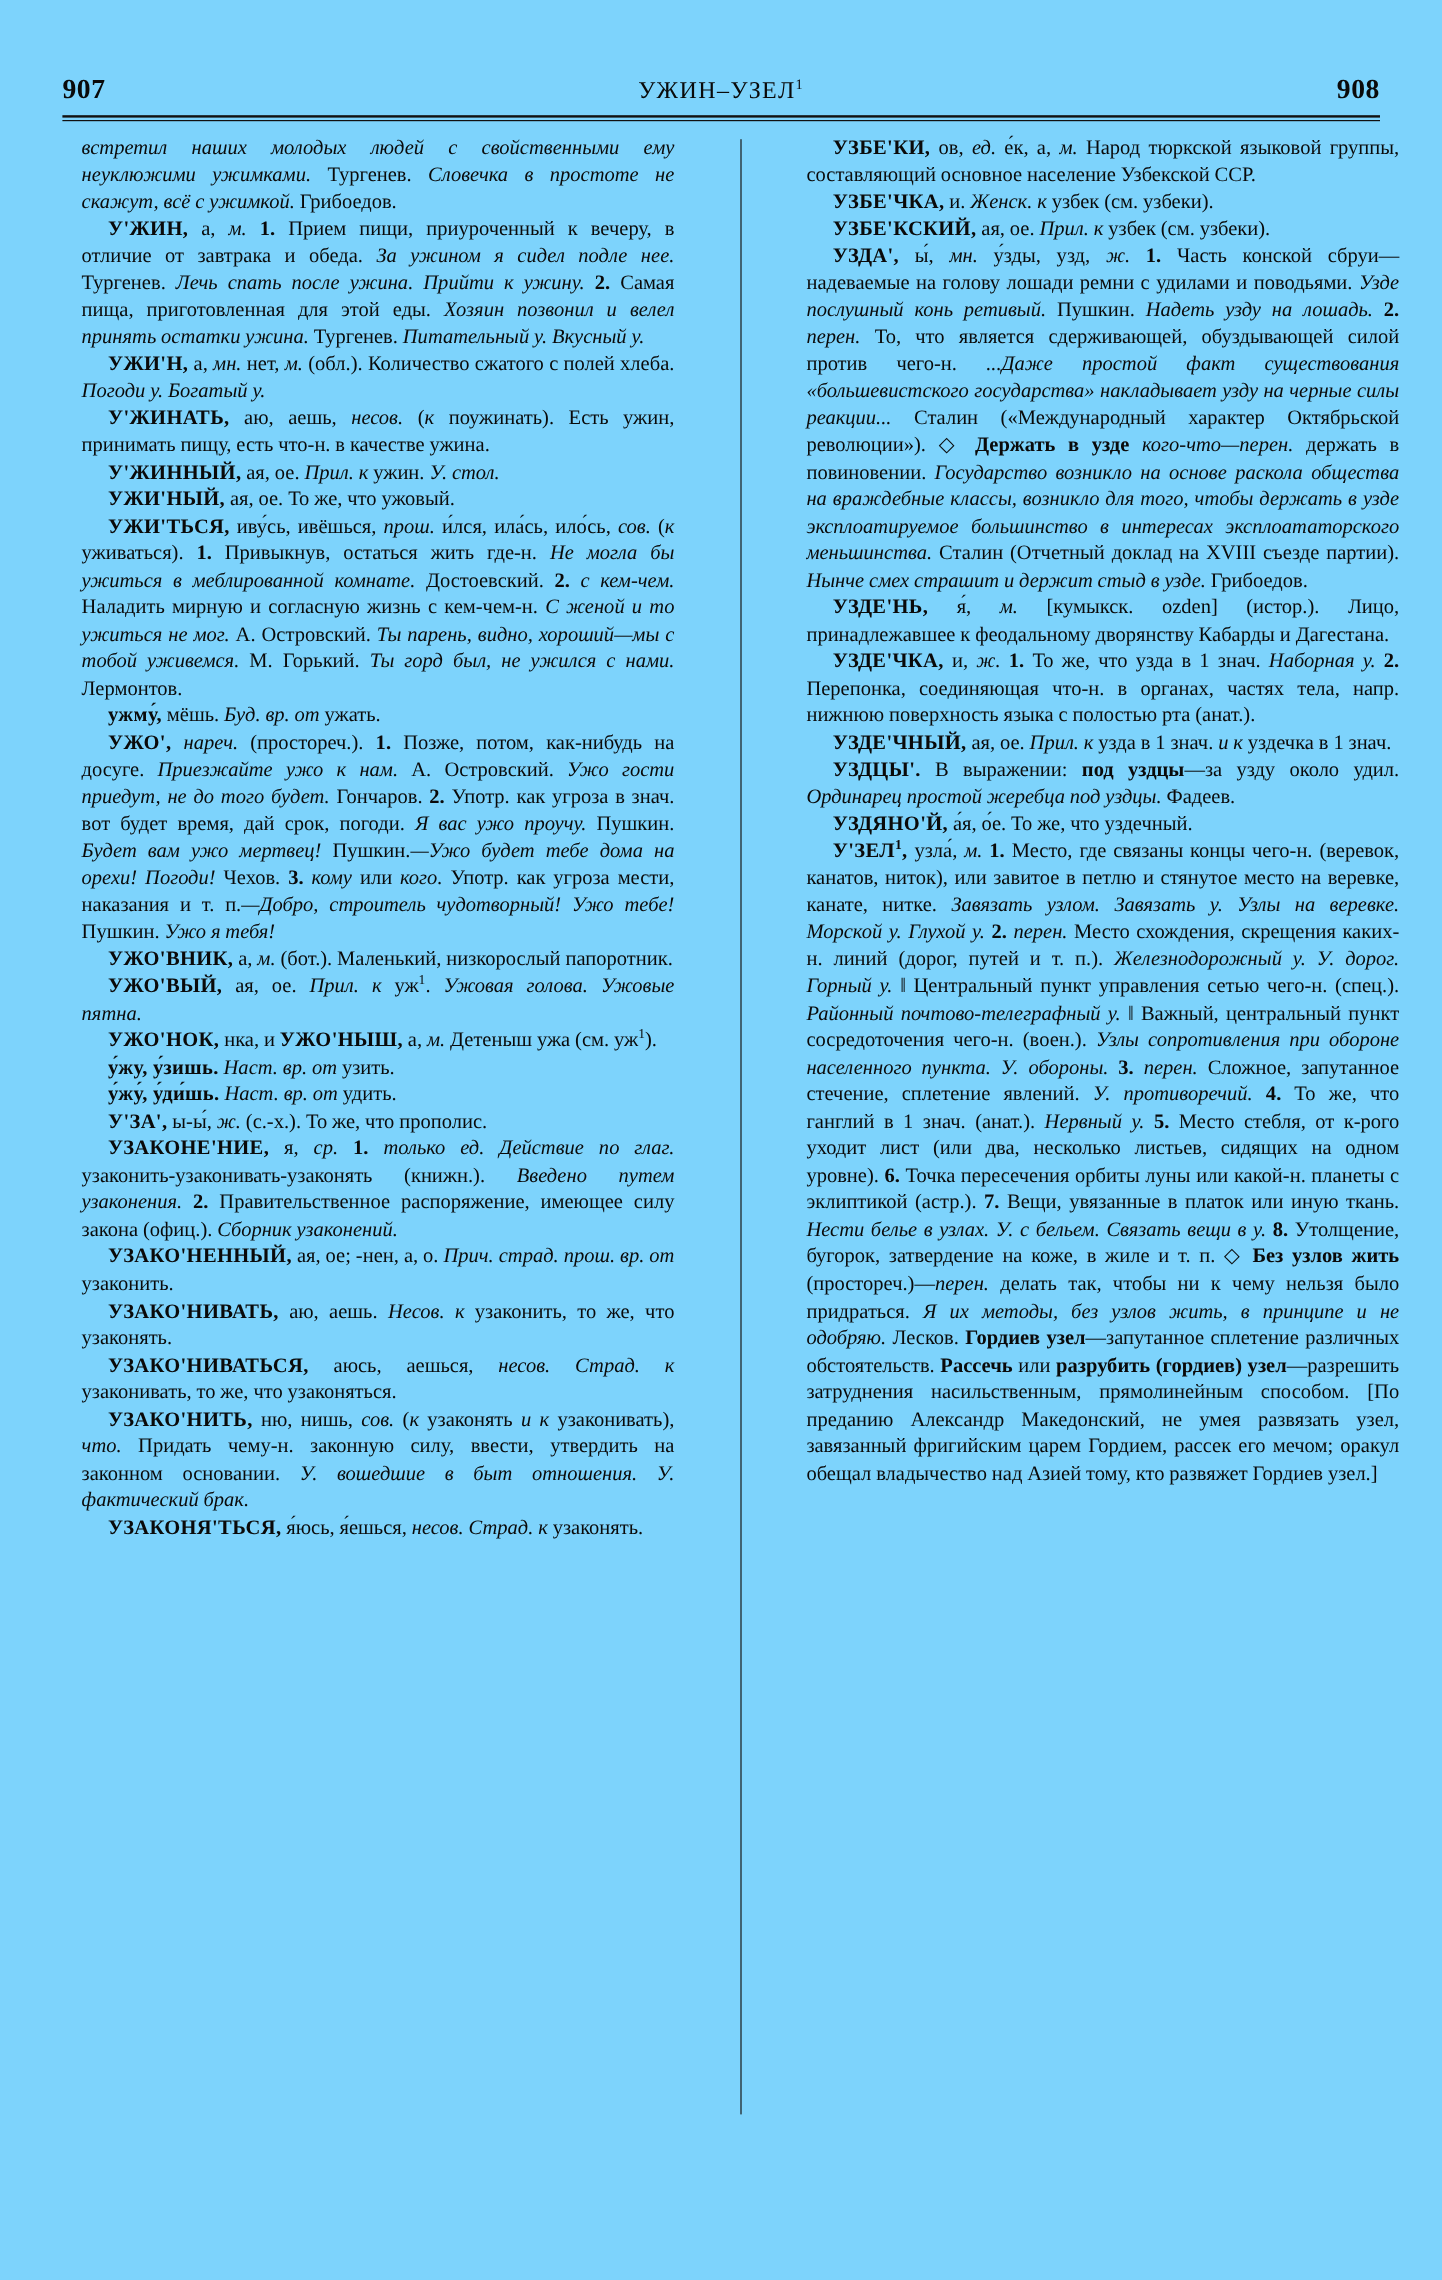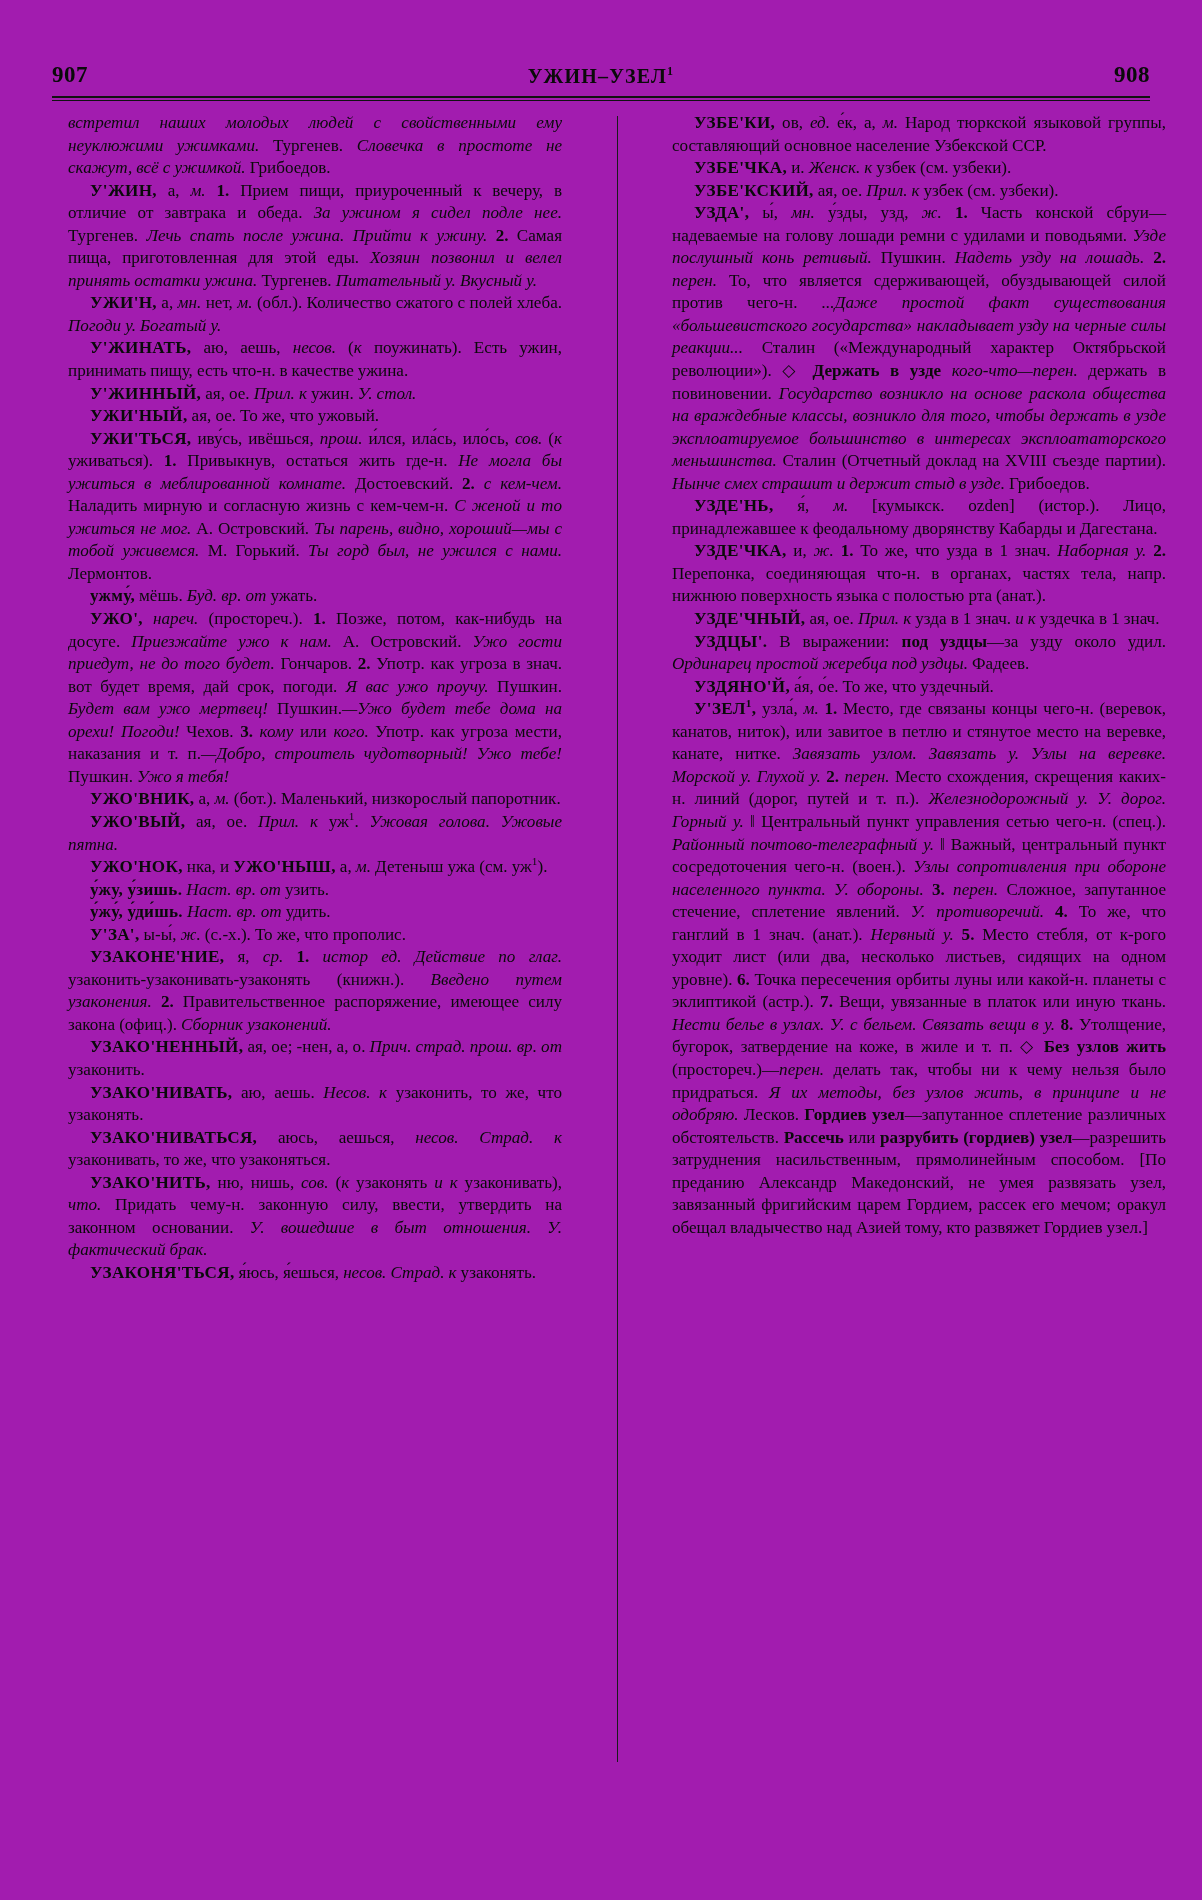--- a/index.html
+++ b/index.html
@@ -13,41 +13,41 @@
     font-family: "Liberation Serif", "DejaVu Serif", serif;
     color: #0a0a0a;
     position: relative;
     overflow: hidden;
   }
   .page {
     position: absolute;
     left: 0; top: 0;
     width: 1202px;
     height: 1900px;
-    background: #a21caf;
+    background: #7dd3fc;
   }
   
   .running-head {
     position: absolute;
     left: 52px;
     top: 52px;
     width: 1098px;
     height: 34px;
     display: flex;
     align-items: flex-end;
     justify-content: space-between;
   }
   .folio {
     font-weight: bold;
     font-size: 23px;
     letter-spacing: 0.5px;
     line-height: 1;
   }
   .head-title {
-    font-weight: bold;
+    font-weight: normal;
     font-size: 20px;
     letter-spacing: 1.2px;
     line-height: 1;
     text-align: right;
   }
   .head-title sup {
     font-size: 12px;
     vertical-align: super;
   }
   .rule-double {
@@ -132,21 +132,21 @@
         <p class="entry"><span class="hw">УЖИ'НЫЙ,</span> ая, ое. То же, что ужовый.</p>
         <p class="entry"><span class="hw">УЖИ'ТЬСЯ,</span> иву́сь, ивёшься, <span class="i">прош.</span> и́лся, ила́сь, ило́сь, <span class="i">сов.</span> (<span class="i">к</span> уживаться). <span class="b">1.</span> Привыкнув, остаться жить где-н. <span class="i">Не могла бы ужиться в меблированной комнате.</span> Достоевский. <span class="b">2.</span> <span class="i">с кем-чем.</span> Наладить мирную и согласную жизнь с кем-чем-н. <span class="i">С женой и то ужиться не мог.</span> А. Островский. <span class="i">Ты парень, видно, хороший—мы с тобой уживемся.</span> М. Горький. <span class="i">Ты горд был, не ужился с нами.</span> Лермонтов.</p>
         <p class="entry"><span class="hw">ужму́,</span> мёшь. <span class="i">Буд. вр. от</span> ужать.</p>
         <p class="entry"><span class="hw">УЖО',</span> <span class="i">нареч.</span> (простореч.). <span class="b">1.</span> Позже, потом, как-нибудь на досуге. <span class="i">Приезжайте ужо к нам.</span> А. Островский. <span class="i">Ужо гости приедут, не до того будет.</span> Гончаров. <span class="b">2.</span> Употр. как угроза в знач. вот будет время, дай срок, погоди. <span class="i">Я вас ужо проучу.</span> Пушкин. <span class="i">Будет вам ужо мертвец!</span> Пушкин.<span class="i">—Ужо будет тебе дома на орехи! Погоди!</span> Чехов. <span class="b">3.</span> <span class="i">кому</span> или <span class="i">кого.</span> Употр. как угроза мести, наказания и т. п.<span class="i">—Добро, строитель чудотворный! Ужо тебе!</span> Пушкин. <span class="i">Ужо я тебя!</span></p>
         <p class="entry"><span class="hw">УЖО'ВНИК,</span> а, <span class="i">м.</span> (бот.). Маленький, низкорослый папоротник.</p>
         <p class="entry"><span class="hw">УЖО'ВЫЙ,</span> ая, ое. <span class="i">Прил. к</span> уж<sup>1</sup>. <span class="i">Ужовая голова. Ужовые пятна.</span></p>
         <p class="entry"><span class="hw">УЖО'НОК,</span> нка, и <span class="hw">УЖО'НЫШ,</span> а, <span class="i">м.</span> Детеныш ужа (см. уж<sup>1</sup>).</p>
         <p class="entry"><span class="hw">у́жу, у́зишь.</span> <span class="i">Наст. вр. от</span> узить.</p>
         <p class="entry"><span class="hw">у́жу́, у́ди́шь.</span> <span class="i">Наст. вр. от</span> удить.</p>
         <p class="entry"><span class="hw">У'ЗА',</span> ы-ы́, <span class="i">ж.</span> (с.-х.). То же, что прополис.</p>
-        <p class="entry"><span class="hw">УЗАКОНЕ'НИЕ,</span> я, <span class="i">ср.</span> <span class="b">1.</span> <span class="i">истор ед. Действие по глаг.</span> узаконить-узаконивать-узаконять (книжн.). <span class="i">Введено путем узаконения.</span> <span class="b">2.</span> Правительственное распоряжение, имеющее силу закона (офиц.). <span class="i">Сборник узаконений.</span></p>
+        <p class="entry"><span class="hw">УЗАКОНЕ'НИЕ,</span> я, <span class="i">ср.</span> <span class="b">1.</span> <span class="i">только ед. Действие по глаг.</span> узаконить-узаконивать-узаконять (книжн.). <span class="i">Введено путем узаконения.</span> <span class="b">2.</span> Правительственное распоряжение, имеющее силу закона (офиц.). <span class="i">Сборник узаконений.</span></p>
         <p class="entry"><span class="hw">УЗАКО'НЕННЫЙ,</span> ая, ое; -нен, а, о. <span class="i">Прич. страд. прош. вр. от</span> узаконить.</p>
         <p class="entry"><span class="hw">УЗАКО'НИВАТЬ,</span> аю, аешь. <span class="i">Несов. к</span> узаконить, то же, что узаконять.</p>
         <p class="entry"><span class="hw">УЗАКО'НИВАТЬСЯ,</span> аюсь, аешься, <span class="i">несов. Страд. к</span> узаконивать, то же, что узаконяться.</p>
         <p class="entry"><span class="hw">УЗАКО'НИТЬ,</span> ню, нишь, <span class="i">сов.</span> (<span class="i">к</span> узаконять <span class="i">и к</span> узаконивать), <span class="i">что.</span> Придать чему-н. законную силу, ввести, утвердить на законном основании. <span class="i">У. вошедшие в быт отношения. У. фактический брак.</span></p>
         <p class="entry"><span class="hw">УЗАКОНЯ'ТЬСЯ,</span> я́юсь, я́ешься, <span class="i">несов. Страд. к</span> узаконять.</p>
       </div>
     <div class="gutter">
       <div class="gutter-rule"></div>
     </div>
     <div class="col col-right" id="col-right">

